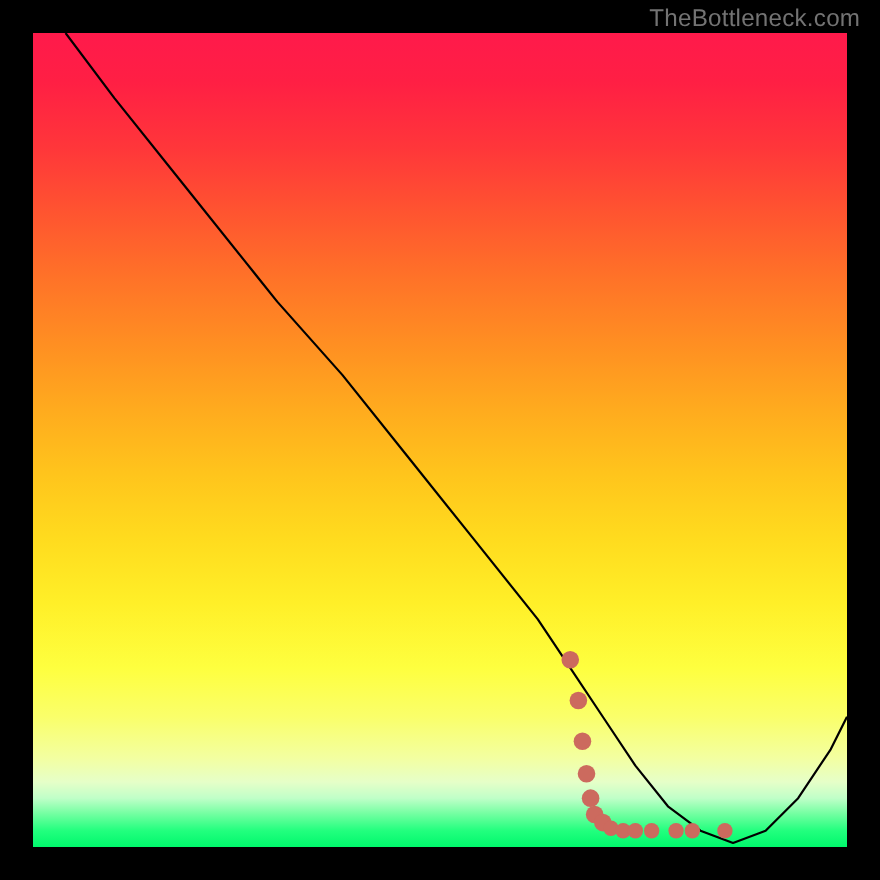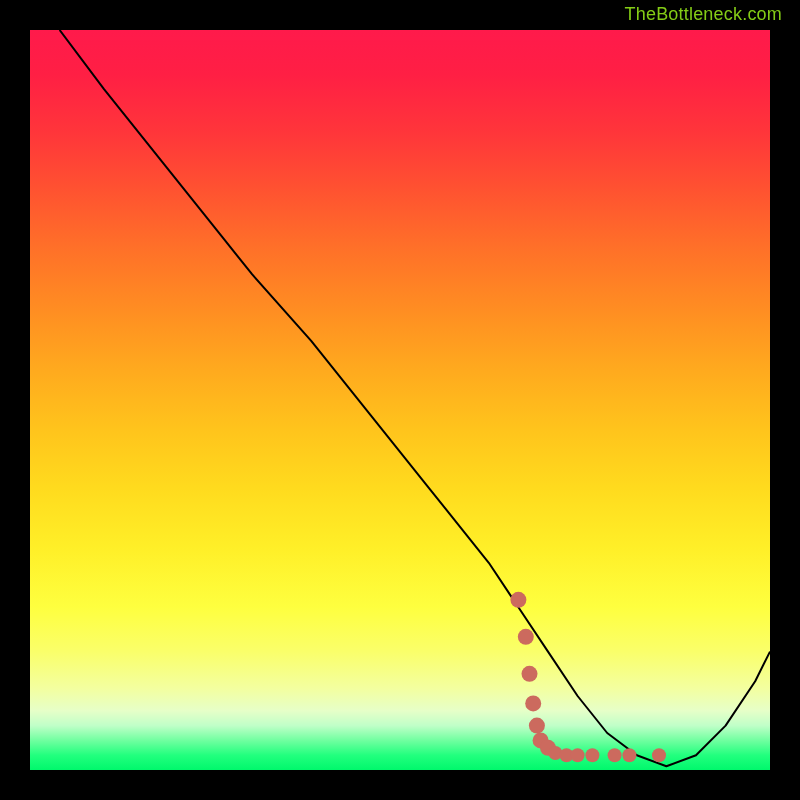--- a/index.html
+++ b/index.html
@@ -8,22 +8,22 @@
     height: 800px;
     background: #000;
     position: relative;
     font-family: Arial, sans-serif;
     overflow: hidden;
   }
   .watermark {
     position: absolute;
     top: 4px;
     right: 18px;
-    color: #84cc16;
-    font-size: 18px;
+    color: #737373;
+    font-size: 22px;
     font-weight: 500;
     z-index: 10;
     letter-spacing: 0.2px;
   }
   .plot-area {
     position: absolute;
     left: 30px;
     top: 30px;
     width: 740px;
     height: 740px;

